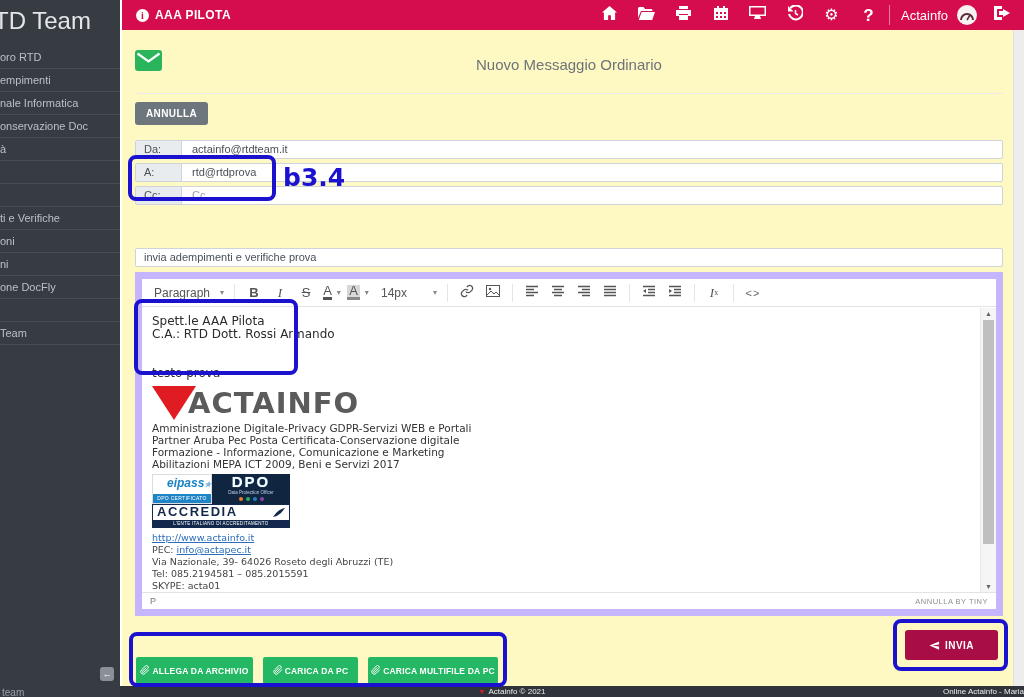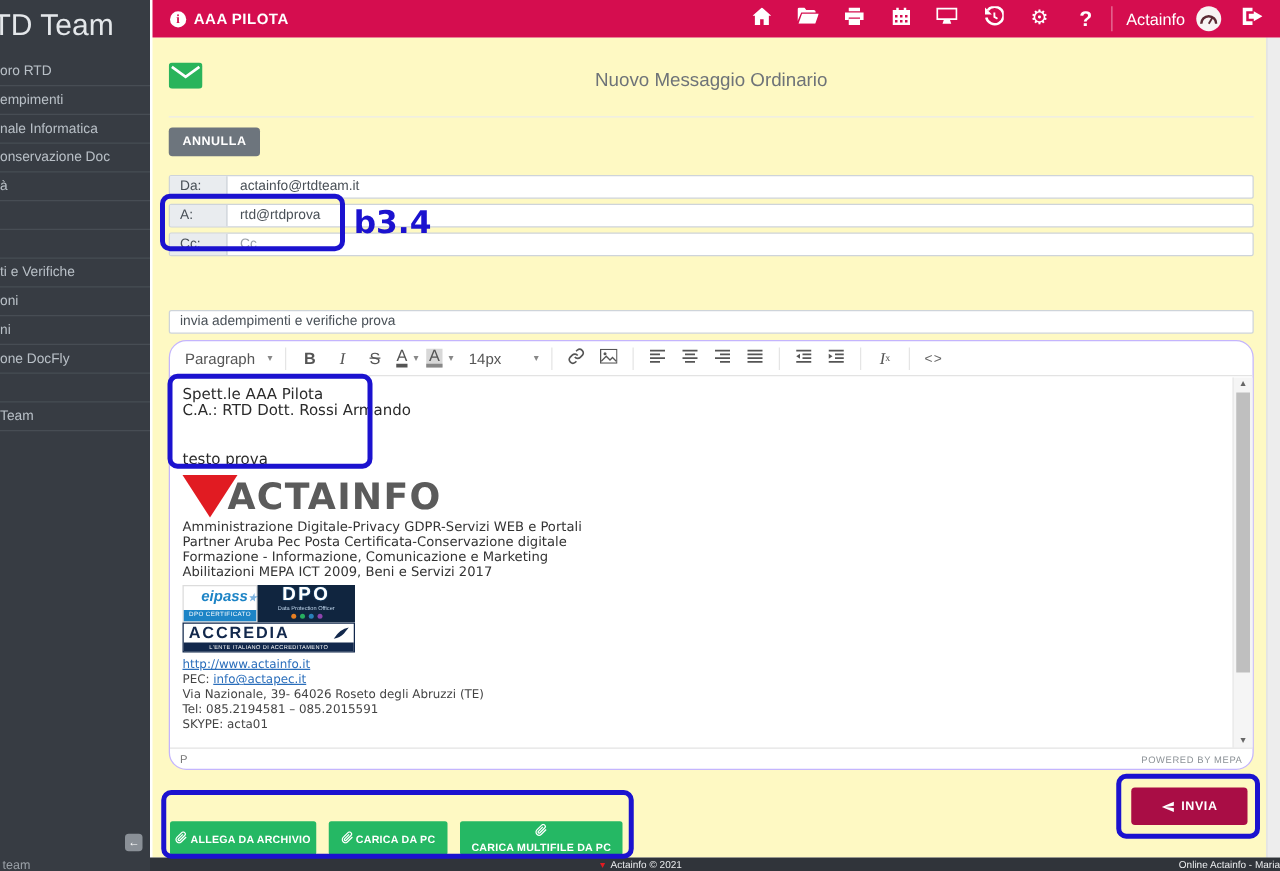--- a/index.html
+++ b/index.html
@@ -41,21 +41,21 @@
   .page-title { position:absolute; left:0; right:0; top:8px; text-align:center; font-size:15px; color:#6e7378; }
   .btn-annulla { position:absolute; left:13px; top:72px; background:#6d757d; color:#fff; font-size:10px; font-weight:bold; letter-spacing:.4px; padding:6px 11px; border-radius:3px; cursor:pointer; }
 
   .field-row { position:absolute; left:13px; width:868px; height:19px; display:flex; border:1px solid #ced4da; border-radius:2px; background:#fff; }
   .field-label { width:46px; background:#e9ecef; border-right:1px solid #ced4da; font-size:11px; color:#495057; line-height:17px; padding-left:8px; }
   .field-value { flex:1; font-size:11px; color:#495057; line-height:17px; padding-left:10px; white-space:nowrap; overflow:hidden; }
   .ph { color:#9aa0a6; }
   .subject-input { position:absolute; left:13px; width:868px; top:218px; height:19px; border:1px solid #ced4da; border-radius:2px; font-size:11px; color:#495057; line-height:17px; padding-left:8px; background:#fff; }
 
   
-  .editor { position:absolute; left:13px; width:868px; top:242px; height:344px; border:1px solid #c4b5fd; border-radius:14px; background:#fff; }
+  .editor { position:absolute; left:13px; width:868px; top:242px; height:344px; border:7px solid #c4b5fd; border-radius:0; background:#fff; }
   .toolbar { position:absolute; left:0; right:0; top:0; height:28px; border-bottom:1px solid #e3e3e3; display:flex; align-items:center; padding:0 8px; color:#555; }
   .t-btn { min-width:22px; height:22px; display:flex; align-items:center; justify-content:center; margin:0 2px; font-size:13px; color:#555; cursor:pointer; }
   .t-select { display:flex; align-items:center; font-size:12px; color:#555; cursor:pointer; padding:0 4px; }
   .t-block { width:78px; justify-content:space-between; }
   .t-size { width:64px; justify-content:space-between; margin-left:6px; }
   .caret { font-size:8px; color:#888; margin-left:5px; }
   .t-sep { width:1px; height:18px; background:#e5e5e5; margin:0 6px; }
   .t-bold { font-weight:bold; }
   .t-italic { font-style:italic; font-family:"Liberation Serif",serif; }
   .t-strike { text-decoration:line-through; }
@@ -356,37 +356,37 @@
       </div>
 
       <div class="ed-scroll">
         <div class="ed-arrow" style="top:2px;">▲</div>
         <div class="ed-thumb"></div>
         <div class="ed-arrow" style="bottom:2px;">▼</div>
       </div>
 
       <div class="ed-status">
         <span>P</span>
-        <span class="tiny-brand">POWERED BY MEPA</span>
+        <span class="tiny-brand">ANNULLA BY TINY</span>
       </div>
     </div>
 
     <div class="btn-green" style="left:14px; top:627px; width:117px; height:27px;">
       <span><svg width="10" height="10" viewBox="0 0 24 24" fill="none" stroke="#fff" stroke-width="2.4">
             <path d="M21.4 11.05l-9.2 9.2a6 6 0 0 1-8.5-8.5l9.2-9.2a4 4 0 0 1 5.66 5.66l-9.2 9.19a2 2 0 0 1-2.82-2.83l8.48-8.48"></path>
           </svg></span>
       <span>ALLEGA DA ARCHIVIO</span>
     </div>
     <div class="btn-green" style="left:141px; top:627px; width:95px; height:27px;">
       <span><svg width="10" height="10" viewBox="0 0 24 24" fill="none" stroke="#fff" stroke-width="2.4">
             <path d="M21.4 11.05l-9.2 9.2a6 6 0 0 1-8.5-8.5l9.2-9.2a4 4 0 0 1 5.66 5.66l-9.2 9.19a2 2 0 0 1-2.82-2.83l8.48-8.48"></path>
           </svg></span>
       <span>CARICA DA PC</span>
     </div>
-    <div class="btn-green" style="left:246px; top:627px; width:130px; height:27px;flex-direction:column;">
+    <div class="btn-green" style="left:246px; top:627px; width:130px; height:27px;">
       <span><svg width="10" height="10" viewBox="0 0 24 24" fill="none" stroke="#fff" stroke-width="2.4">
             <path d="M21.4 11.05l-9.2 9.2a6 6 0 0 1-8.5-8.5l9.2-9.2a4 4 0 0 1 5.66 5.66l-9.2 9.19a2 2 0 0 1-2.82-2.83l8.48-8.48"></path>
           </svg></span>
       <span>CARICA MULTIFILE DA PC</span>
     </div>
 
     <div class="btn-invia">
       <span class="send-flip">
           <svg width="11" height="11" viewBox="0 0 24 24" fill="#fff">
             <path d="M2 21l21-9L2 3v7l15 2-15 2z"></path>

